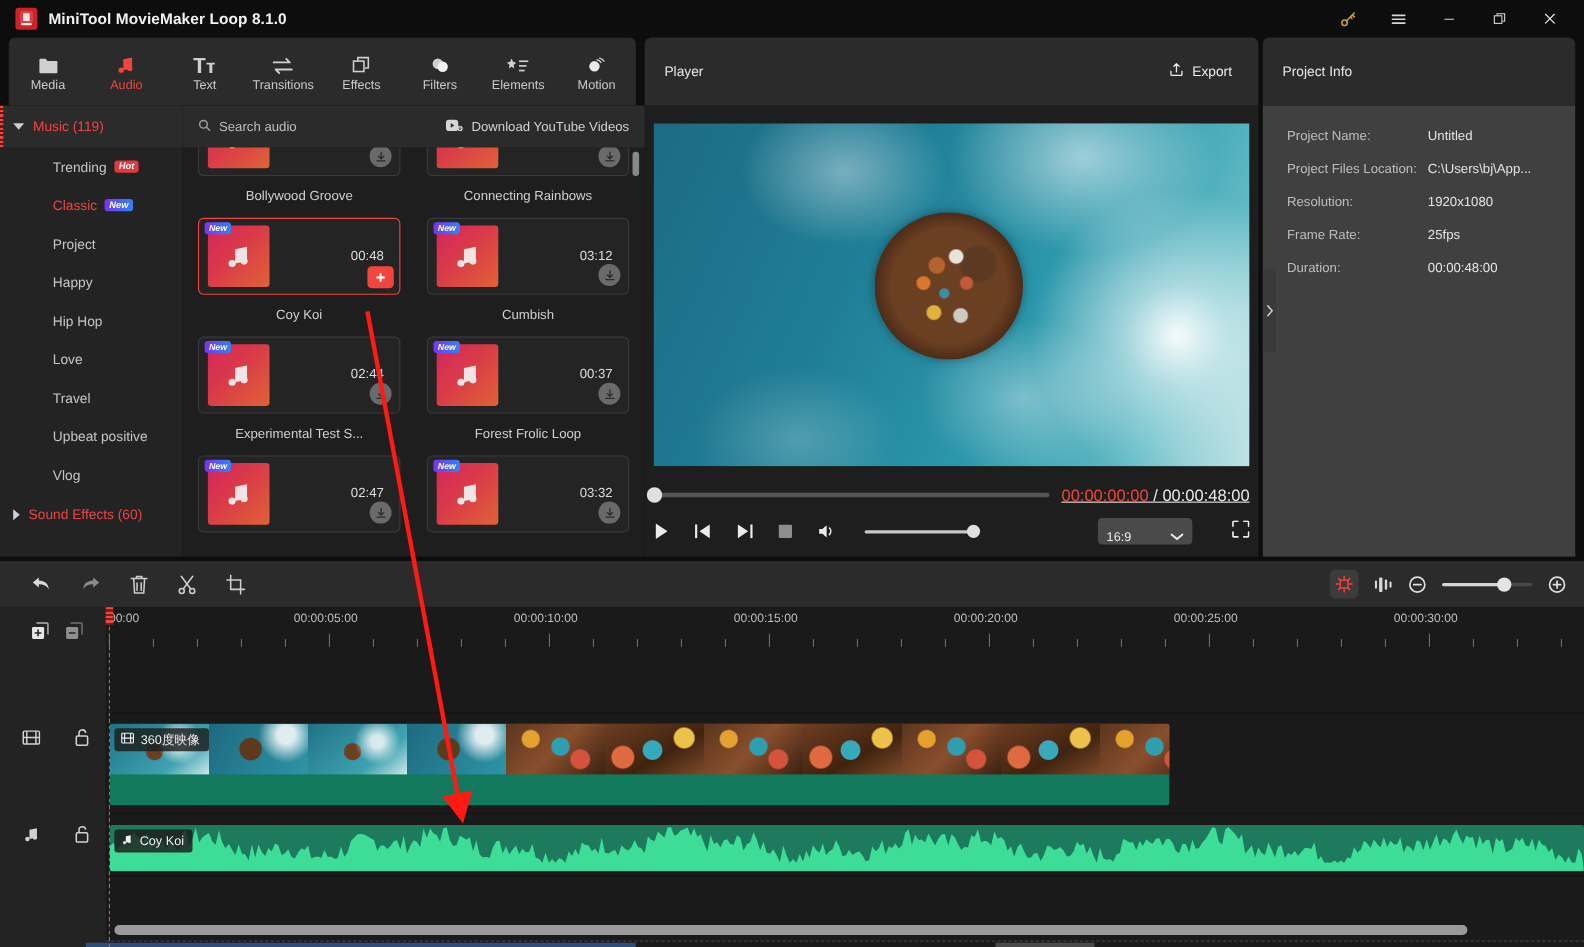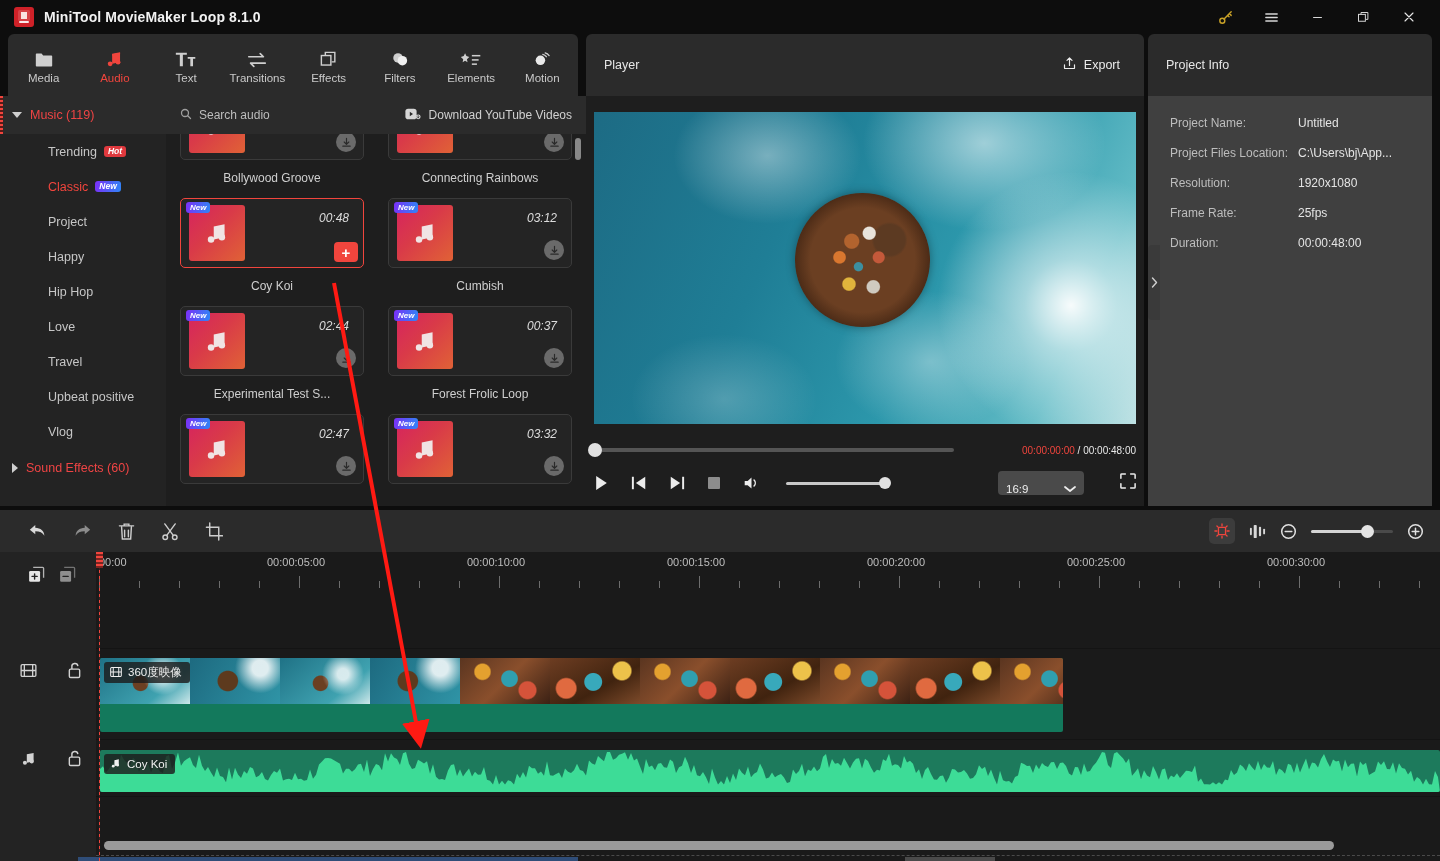--- a/index.html
+++ b/index.html
@@ -115,21 +115,21 @@
   .acard-thumb {
     width: 56px; height: 56px; border-radius: 3px; position: relative;
     background: linear-gradient(135deg,#d6245e 0%,#d93b48 45%,#e06236 100%);
     display: flex; align-items: center; justify-content: center;
   }
   .acard-new {
     position: absolute; left: -3px; top: -3px; font-size: 8px; font-style: italic;
     font-weight: bold; color: #fff; background: linear-gradient(100deg,#7b2ff7,#2f86f7);
     padding: 1.5px 4px; border-radius: 3px; line-height: 1;
   }
-  .acard-dur { margin-left: auto; margin-right: 6px; font-size: 12px; color: #dcdcdc; align-self: flex-start; margin-top: 4px; font-style: italic; }
+  .acard-dur { margin-left: auto; margin-right: 6px; font-size: 12px; color: #dcdcdc; align-self: flex-start; margin-top: 18px; }
   .dl-btn {
     position: absolute; right: 7px; bottom: 7px; width: 20px; height: 20px; border-radius: 50%;
     background: #6a6a6a; display: flex; align-items: center; justify-content: center; cursor: pointer;
   }
   .add-btn {
     position: absolute; right: 5px; bottom: 5px; width: 24px; height: 20px; border-radius: 4px;
     background: #f1453d; display: flex; align-items: center; justify-content: center;
     color: #fff; font-size: 15px; font-weight: bold; line-height: 1; cursor: pointer;
   }
   .acard-name {
@@ -167,21 +167,21 @@
       radial-gradient(circle at 62% 48%, #c4593a 0 5%, rgba(0,0,0,0) 6%),
       radial-gradient(circle at 40% 68%, #e0b43c 0 5%, rgba(0,0,0,0) 6%),
       radial-gradient(circle at 58% 70%, #cfcac0 0 5%, rgba(0,0,0,0) 6%),
       radial-gradient(circle at 70% 35%, #5c3a22 0 12%, rgba(0,0,0,0) 14%),
       radial-gradient(circle at 50% 50%, #6b3f22 0 55%, #4a2a16 72%, #2d1a0e 100%);
     box-shadow: 0 0 10px rgba(0,0,0,.35);
   }
   .pbar-row { position: absolute; left: 8px; top: 344px; width: 542px; height: 20px; display: flex; align-items: center; }
   .ptrack { position: relative; width: 360px; height: 4px; background: #555; border-radius: 2px; }
   .pknob { position: absolute; left: -6px; top: -5px; width: 14px; height: 14px; border-radius: 50%; background: #e0e0e0; cursor: pointer;}
-  .ptime { margin-left: auto; font-size: 10px; color: #e8e8e8; white-space: nowrap;}
+  .ptime { margin-left: auto; font-size: 15px; color: #e8e8e8; white-space: nowrap; text-decoration: underline;}
   .ptime .cur { color: #f1453d; }
   .pctrl-row { position: absolute; left: 8px; top: 372px; width: 542px; height: 30px; display: flex; align-items: center; gap: 22px; }
   .pbtn { cursor: pointer; color: #ececec; display: flex; align-items: center; }
   .vol-track { position: relative; width: 100px; height: 3px; background: #c8c8c8; border-radius: 2px; margin-left: 4px; }
   .vol-knob { position: absolute; right: -5px; top: -4.5px; width: 12px; height: 12px; border-radius: 50%; background: #e0e0e0; cursor: pointer; }
   .ratio-sel {
     margin-left: auto; width: 86px; height: 24px; background: #4a4a4a; border-radius: 4px;
     display: flex; align-items: flex-end; justify-content: space-between; padding: 0 8px;
     font-size: 11.5px; color: #ededed; cursor: pointer;
   }

